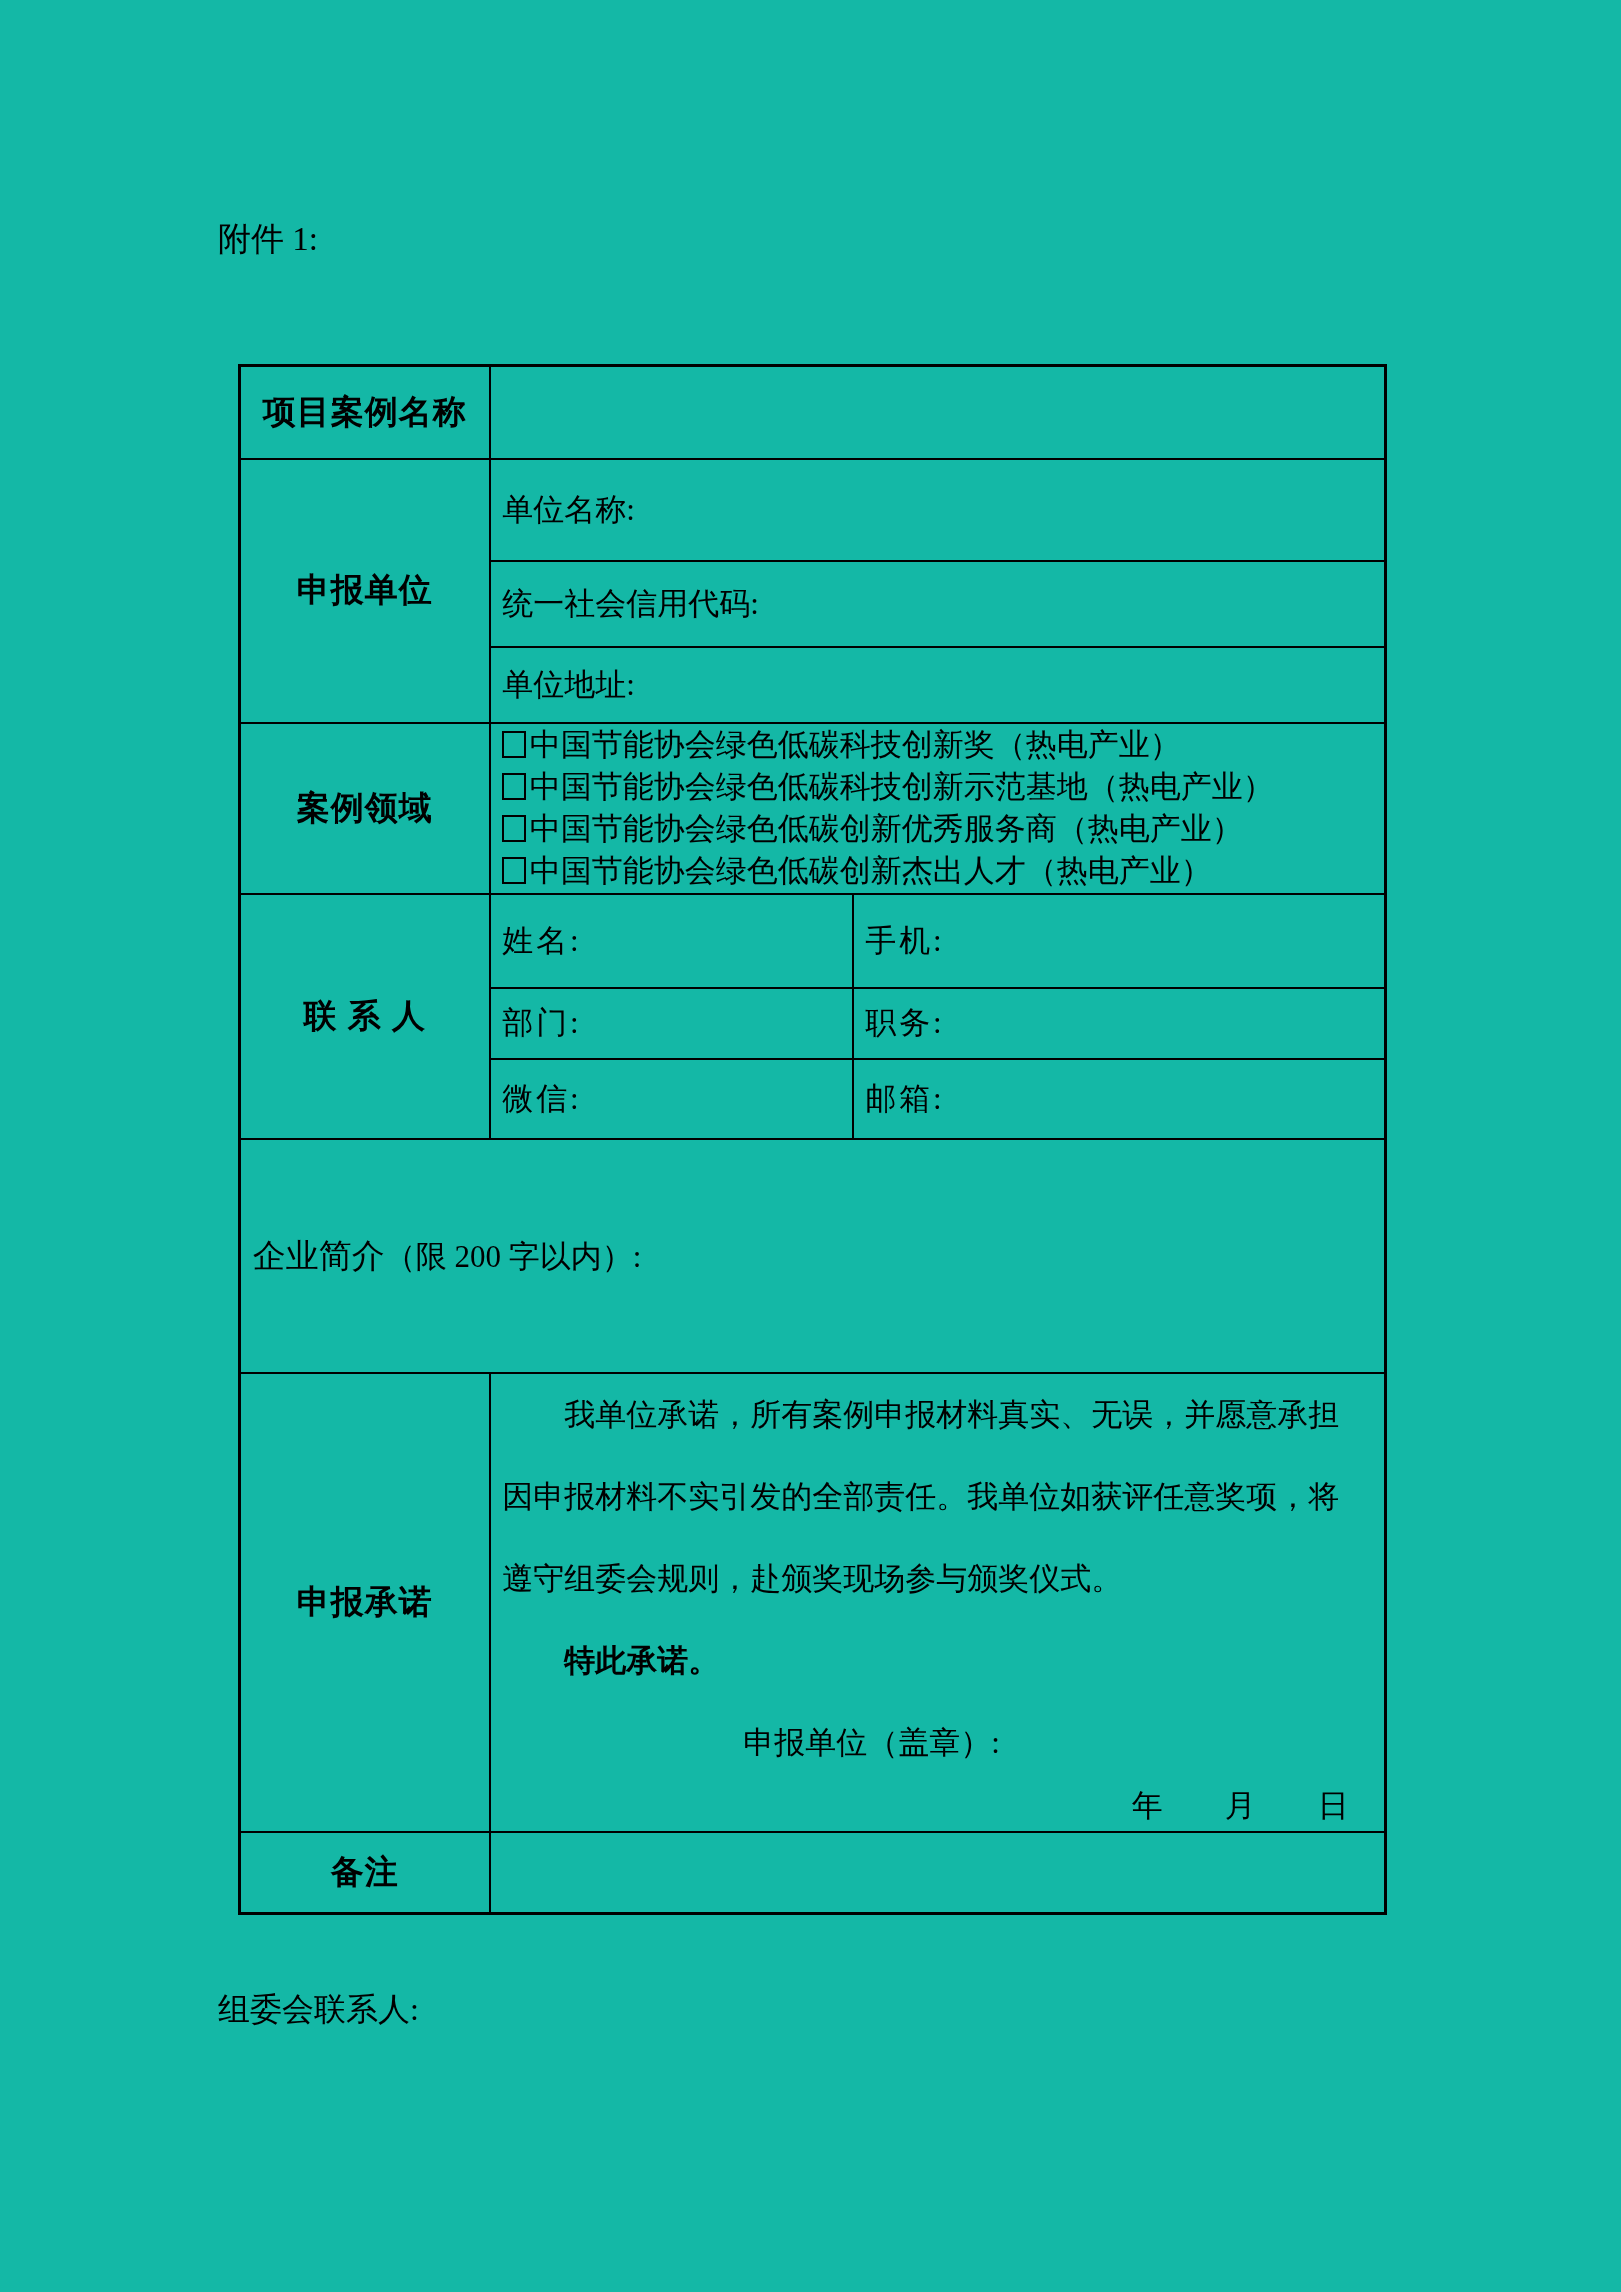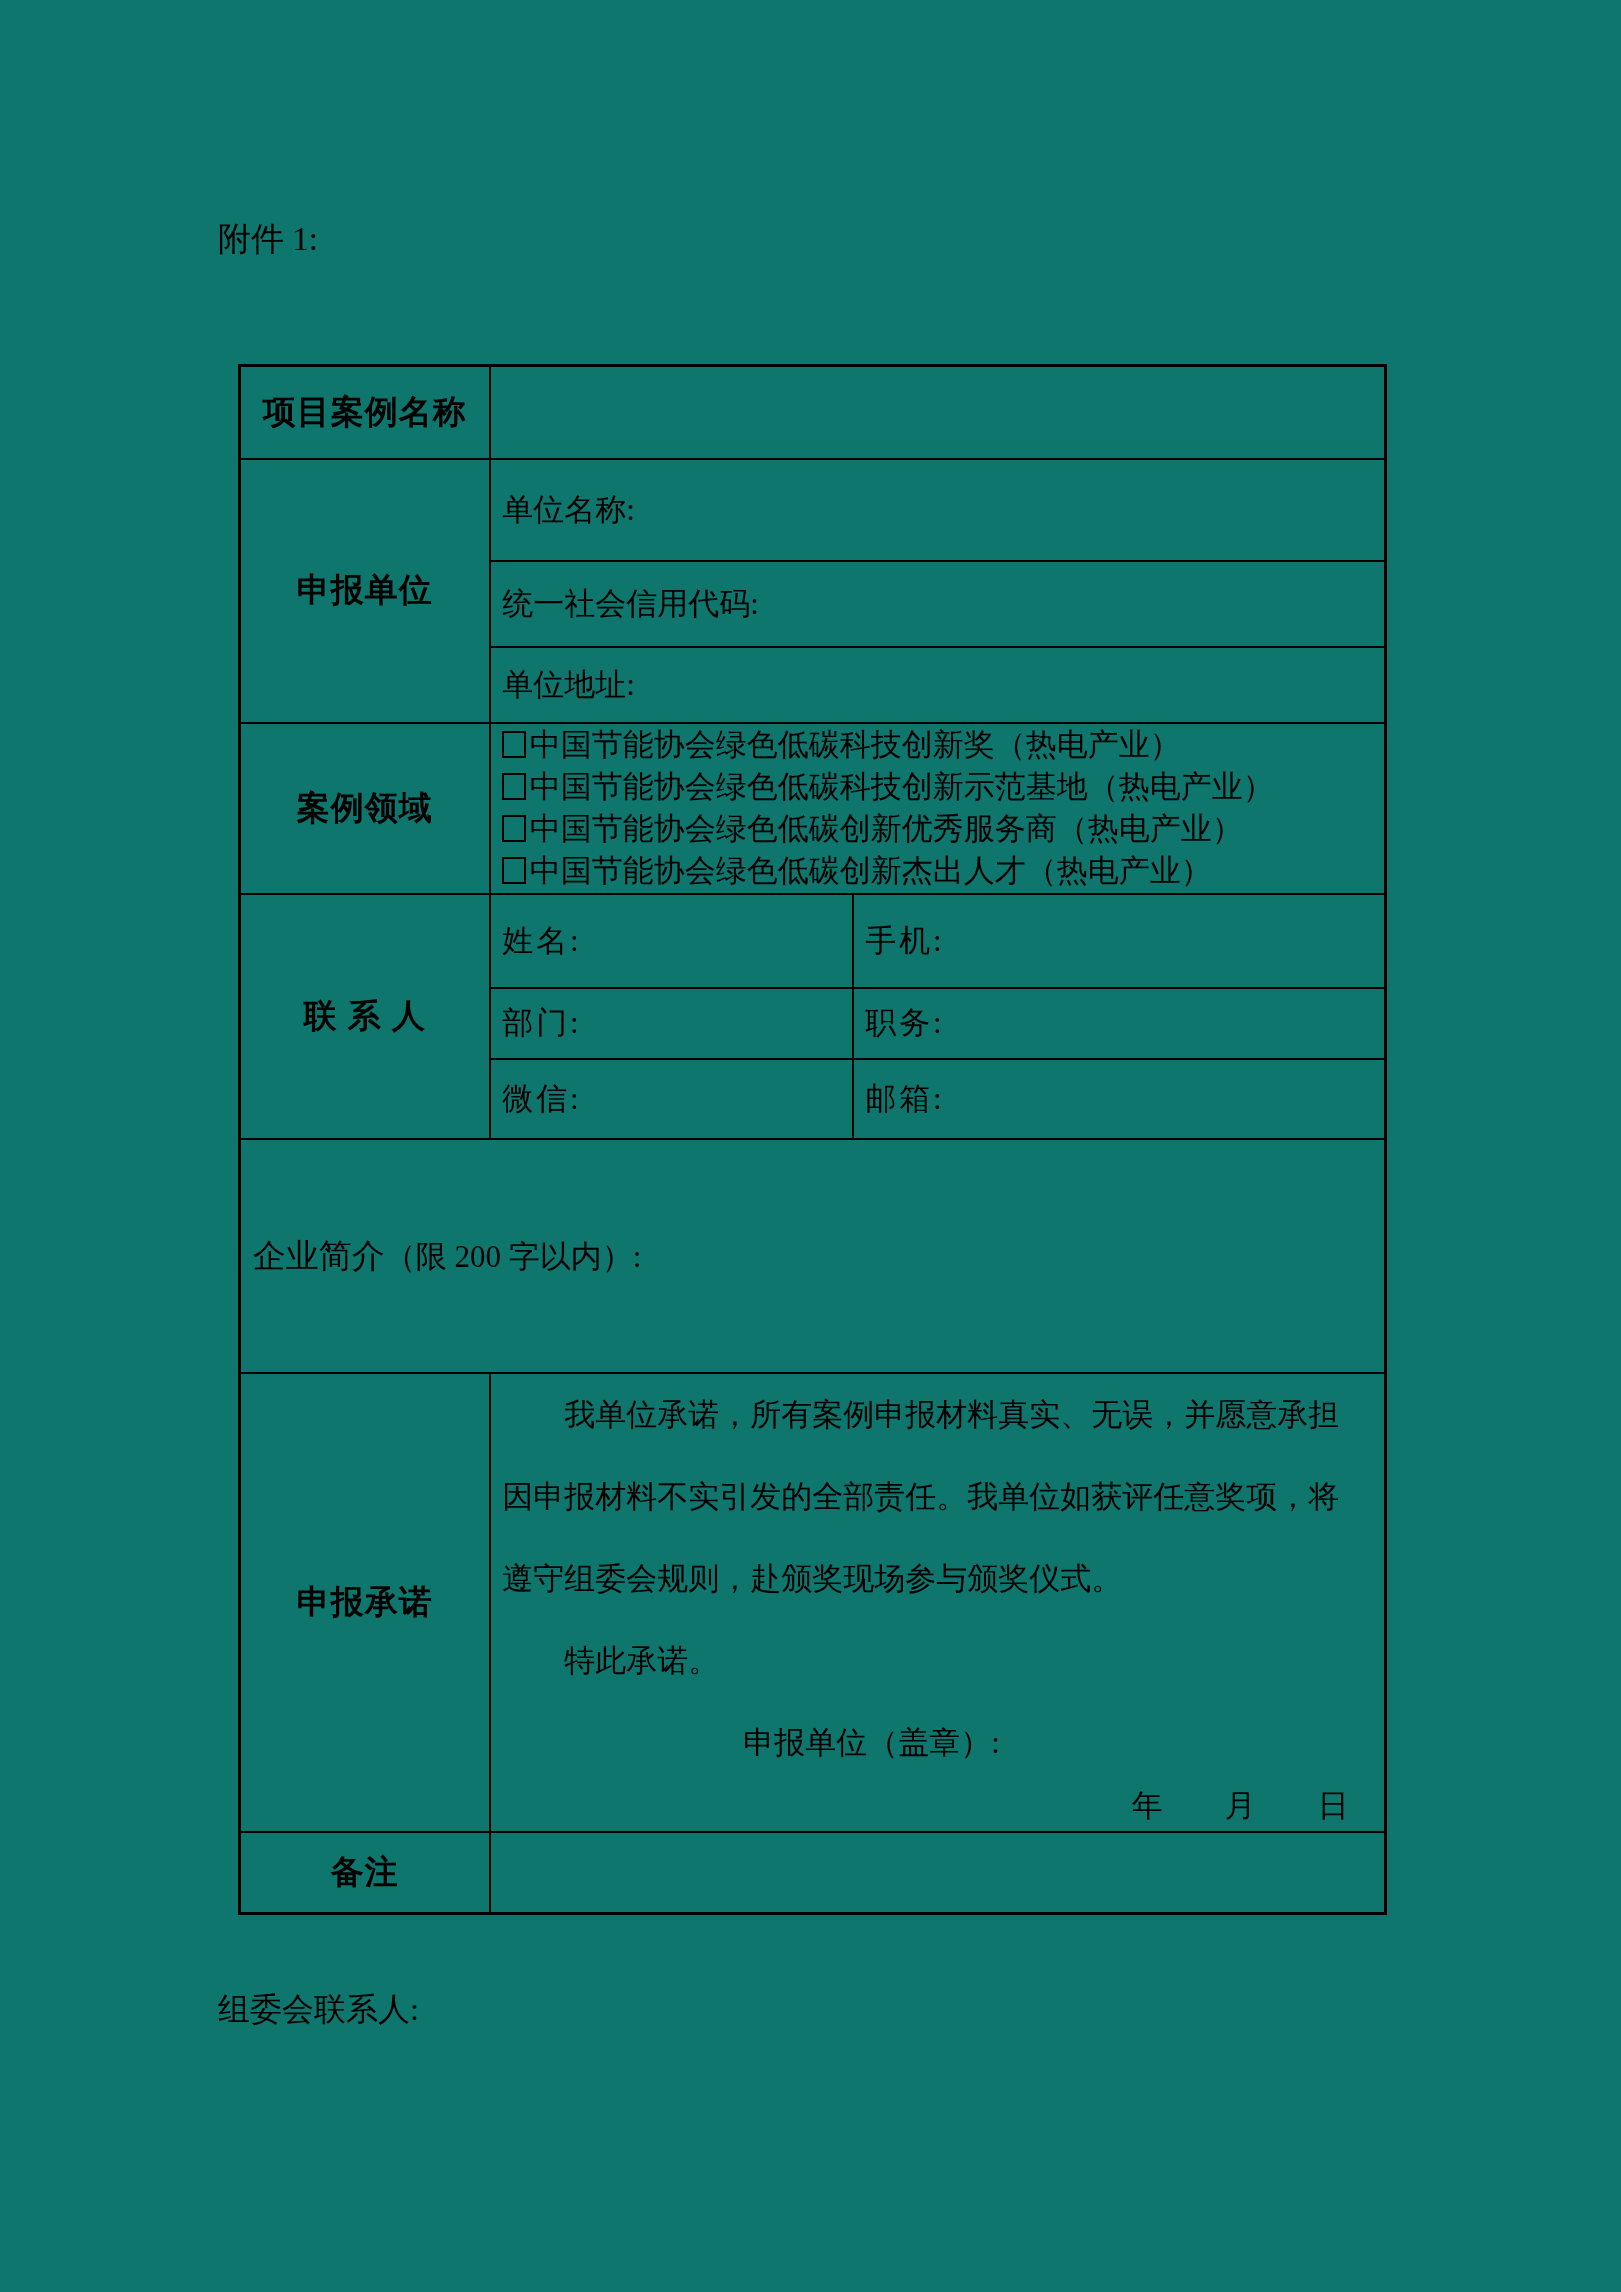--- a/index.html
+++ b/index.html
@@ -1,20 +1,20 @@
 <!DOCTYPE html>
 <html lang="zh"><head>
 <meta charset="utf-8">
 <style>
   html, body { margin: 0; padding: 0; background: #ffffff; }
   .page {
     position: relative;
     width: 1621px;
     height: 2293px;
-    background: #0f766e;
+    background: #14b8a6;
     color: #000000;
     font-family: "Liberation Serif", "DejaVu Serif", serif;
     overflow: hidden;
   }
   .attachment {
     position: absolute;
     left: 218px;
     top: 220px;
     font-size: 33px;
     line-height: 39px;
@@ -92,20 +92,21 @@
   .commit-body {
     margin: 0;
     white-space: pre-wrap;
     text-indent: 2em;
     line-height: 82px;
   }
   .commit-close {
     margin: 0;
     text-indent: 2em;
     line-height: 82px;
+    font-weight: bold;
   }
   .seal-line {
     margin: 0;
     line-height: 82px;
     padding-left: 241px;
   }
   .date-line {
     margin: 0;
     height: 47px;
     line-height: 43px;

